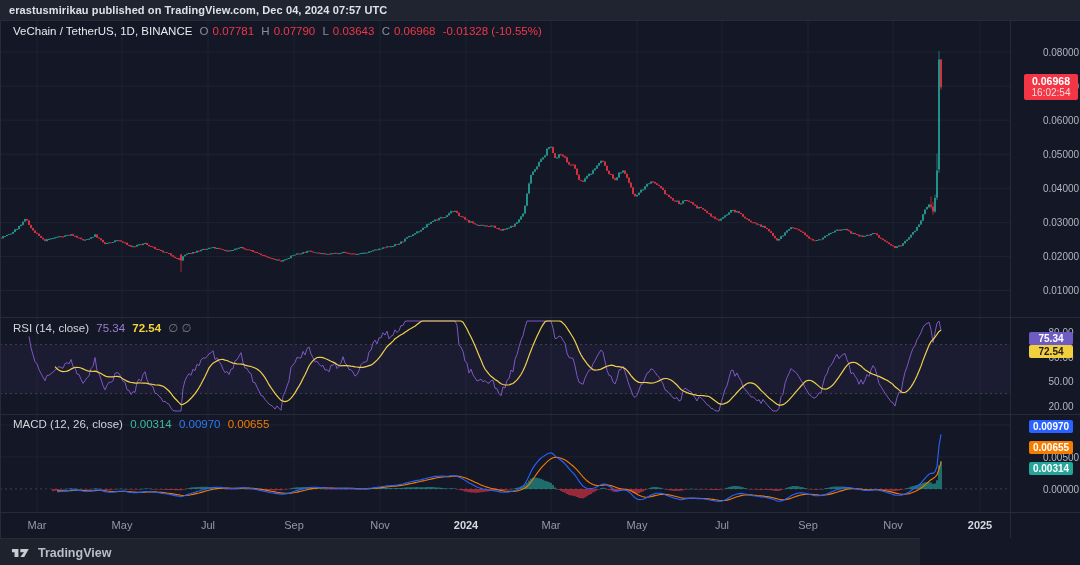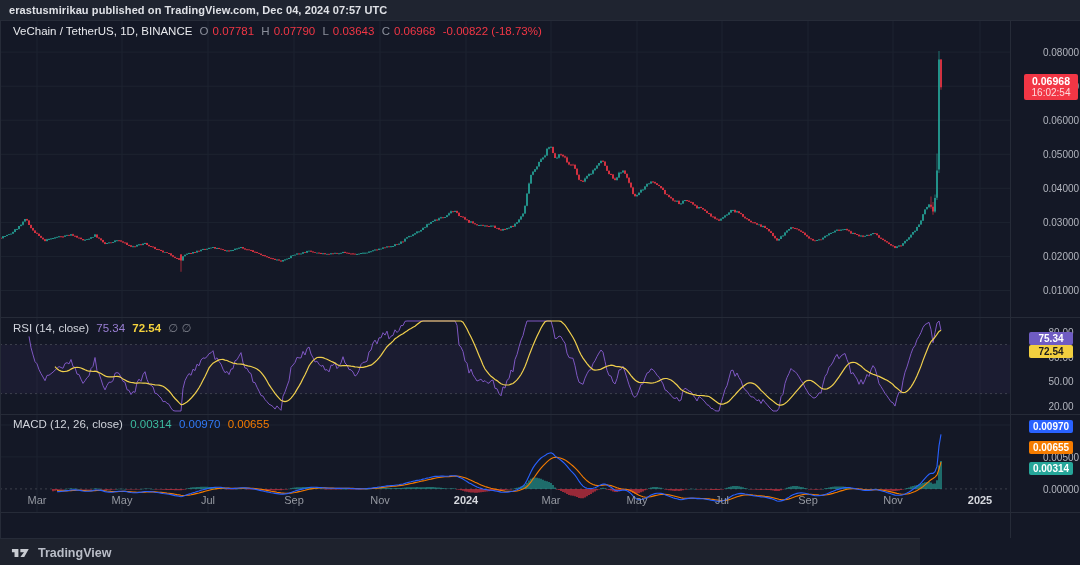--- a/index.html
+++ b/index.html
@@ -27,21 +27,21 @@
   .axis-label{position:absolute;left:1045px;transform:translate(-50%,-50%);
               font-size:10px;color:#b2b5be;z-index:2;padding-left:32px;}
   .axis-box{position:absolute;left:1029px;width:44px;height:13px;border-radius:2px;
             display:flex;align-items:center;justify-content:center;
             font-size:10px;font-weight:700;color:#fff;z-index:3;}
   .price-box{position:absolute;left:1024px;width:54px;height:26px;border-radius:2px;
              background:#f23645;color:#fff;z-index:3;display:flex;flex-direction:column;
              align-items:center;justify-content:center;line-height:12px;}
   .price-box .pv{font-size:10.5px;font-weight:700;}
   .price-box .cd{font-size:10px;color:rgba(255,255,255,.82);}
-  .time-label{position:absolute;top:494px;transform:translateX(-50%);
+  .time-label{position:absolute;top:519px;transform:translateX(-50%);
               font-size:11px;color:#9598a1;z-index:2;}
   .time-label.year{color:#d6d8de;font-weight:600;}
   .footer{position:absolute;left:0;top:538px;width:920px;height:27px;background:#1e222d;
           border-top:1px solid #262b38;display:flex;align-items:center;z-index:6;}
   .footer .logo{margin-left:10px;display:flex;align-items:center;}
   .footer .brand{margin-left:6px;font-size:12.5px;font-weight:700;color:#b9bdc7;}
 </style>
 </head>
 <body>
 
@@ -95,21 +95,21 @@
       <line x1="1010.5" y1="20.5" x2="1010.5" y2="538" stroke="#262b38"></line>
       <line x1="0.5" y1="20.5" x2="0.5" y2="538" stroke="#262b38"></line>
     </svg>
 
   <div class="legend main-legend">
     <span class="sym">VeChain / TetherUS, 1D, BINANCE</span>
     <span class="ohlc-letter">O</span><span class="val-down">0.07781</span>
     <span class="ohlc-letter">H</span><span class="val-down">0.07790</span>
     <span class="ohlc-letter">L</span><span class="val-down">0.03643</span>
     <span class="ohlc-letter">C</span><span class="val-down">0.06968</span>
-    <span class="val-down">-0.00822 (-18.73%)</span>
+    <span class="val-down">-0.01328 (-10.55%)</span>
   </div>
 
   <div class="legend rsi-legend">
     <span class="dim" style="color:#d1d4dc">RSI (14, close)</span>
     <span class="rsi-val">75.34</span>
     <span class="rsi-ma-val">72.54</span>
     <span class="dim">∅ ∅</span>
   </div>
 
   <div class="legend macd-legend">

